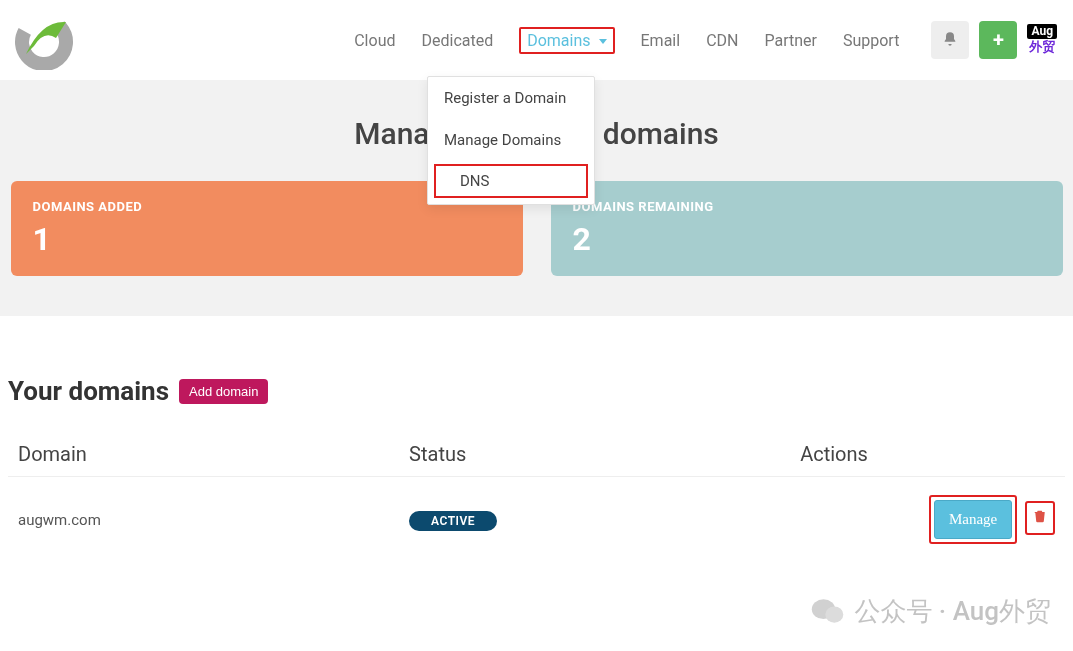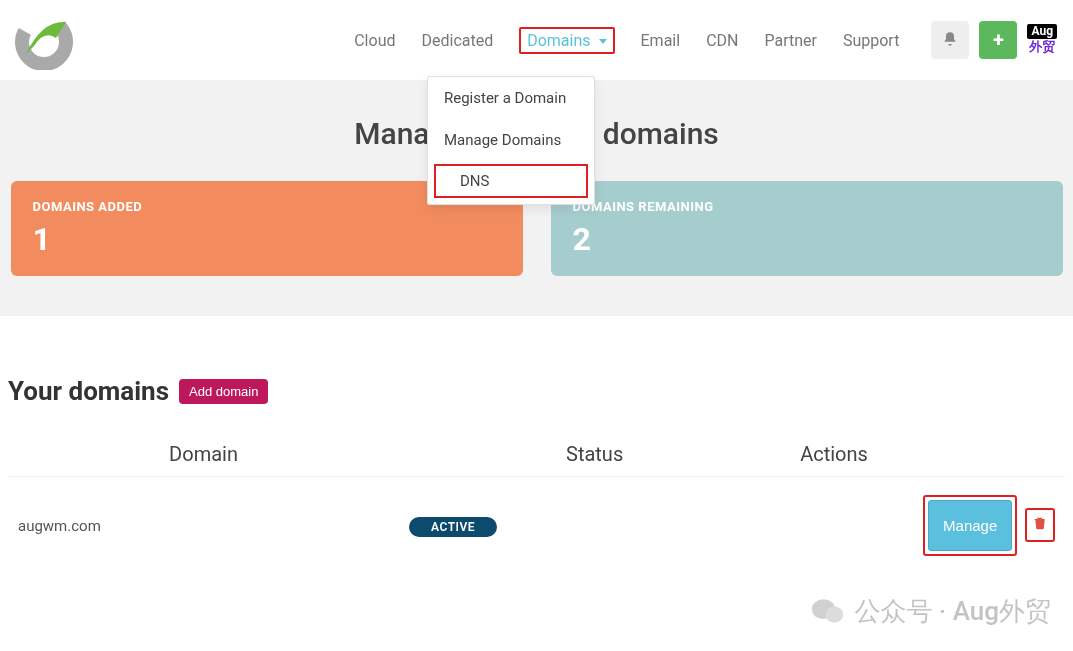--- a/index.html
+++ b/index.html
@@ -173,21 +173,21 @@
       border-radius: 4px;
       border: none;
       cursor: pointer;
     }
     .table {
       width: 100%;
       margin-top: 26px;
       border-collapse: collapse;
     }
     .table th {
-      text-align: center;
+      text-align: left;
       font-weight: 400;
       font-size: 20px;
       color: #444;
       padding: 10px 10px;
     }
     .table th.actions { text-align: left; }
     .table td {
       border-top: 1px solid #eee;
       padding: 18px 10px;
       font-size: 15px;
@@ -209,24 +209,25 @@
     .manage-wrap {
       display: inline-block;
       border: 2px solid #e02020;
       padding: 3px;
       border-radius: 3px;
     }
     .manage-btn {
       background: #5bc0de;
       border: 1px solid #4aa9c7;
       color: #fff;
-      padding: 16px 14px;
+      padding: 10px 14px;
       border-radius: 3px;
       font-size: 15px;
       cursor: pointer;
+      font-family: Liberation Serif, serif;
     }
     .trash-wrap {
       display: inline-flex;
       border: 2px solid #e02020;
       padding: 3px;
       border-radius: 3px;
       margin-left: 4px;
       align-items: center;
       justify-content: center;
       width: 30px; height: 34px;

